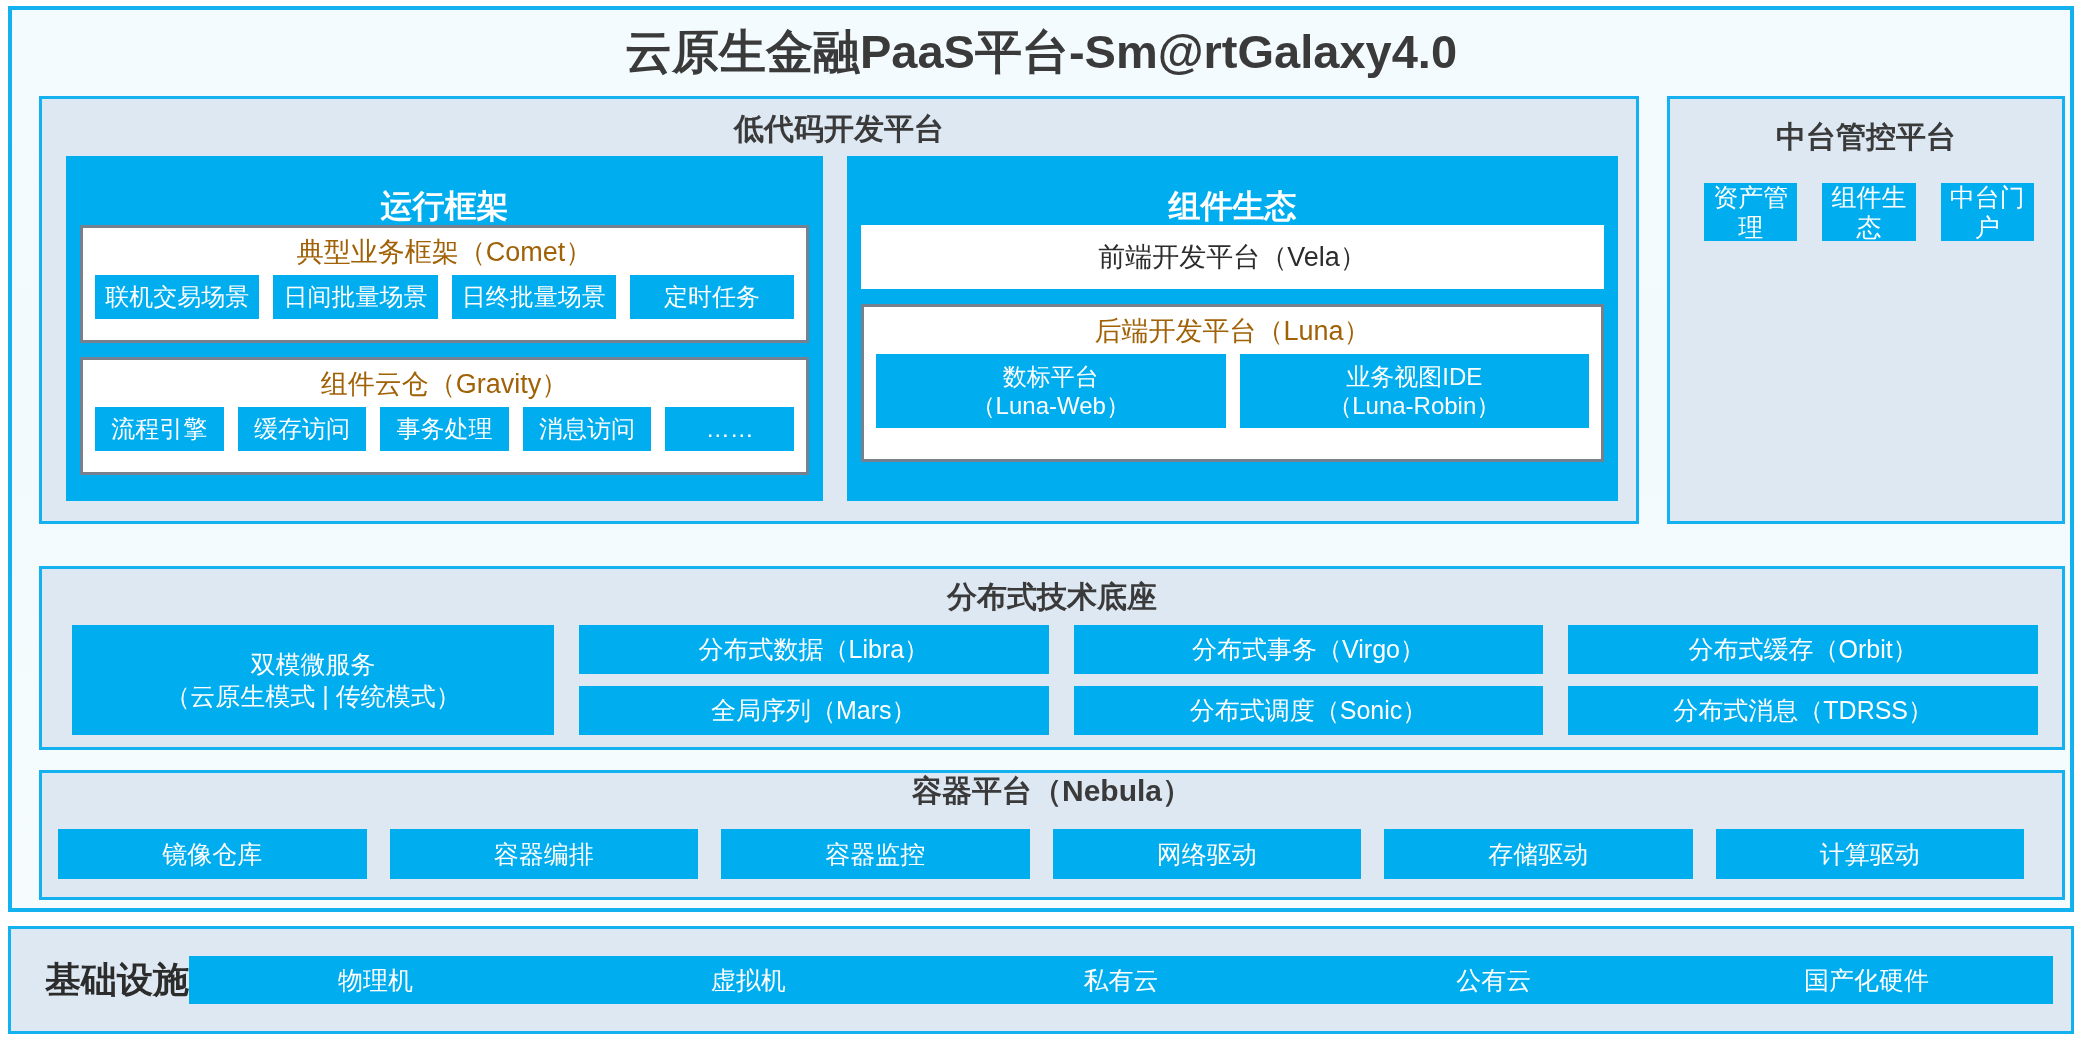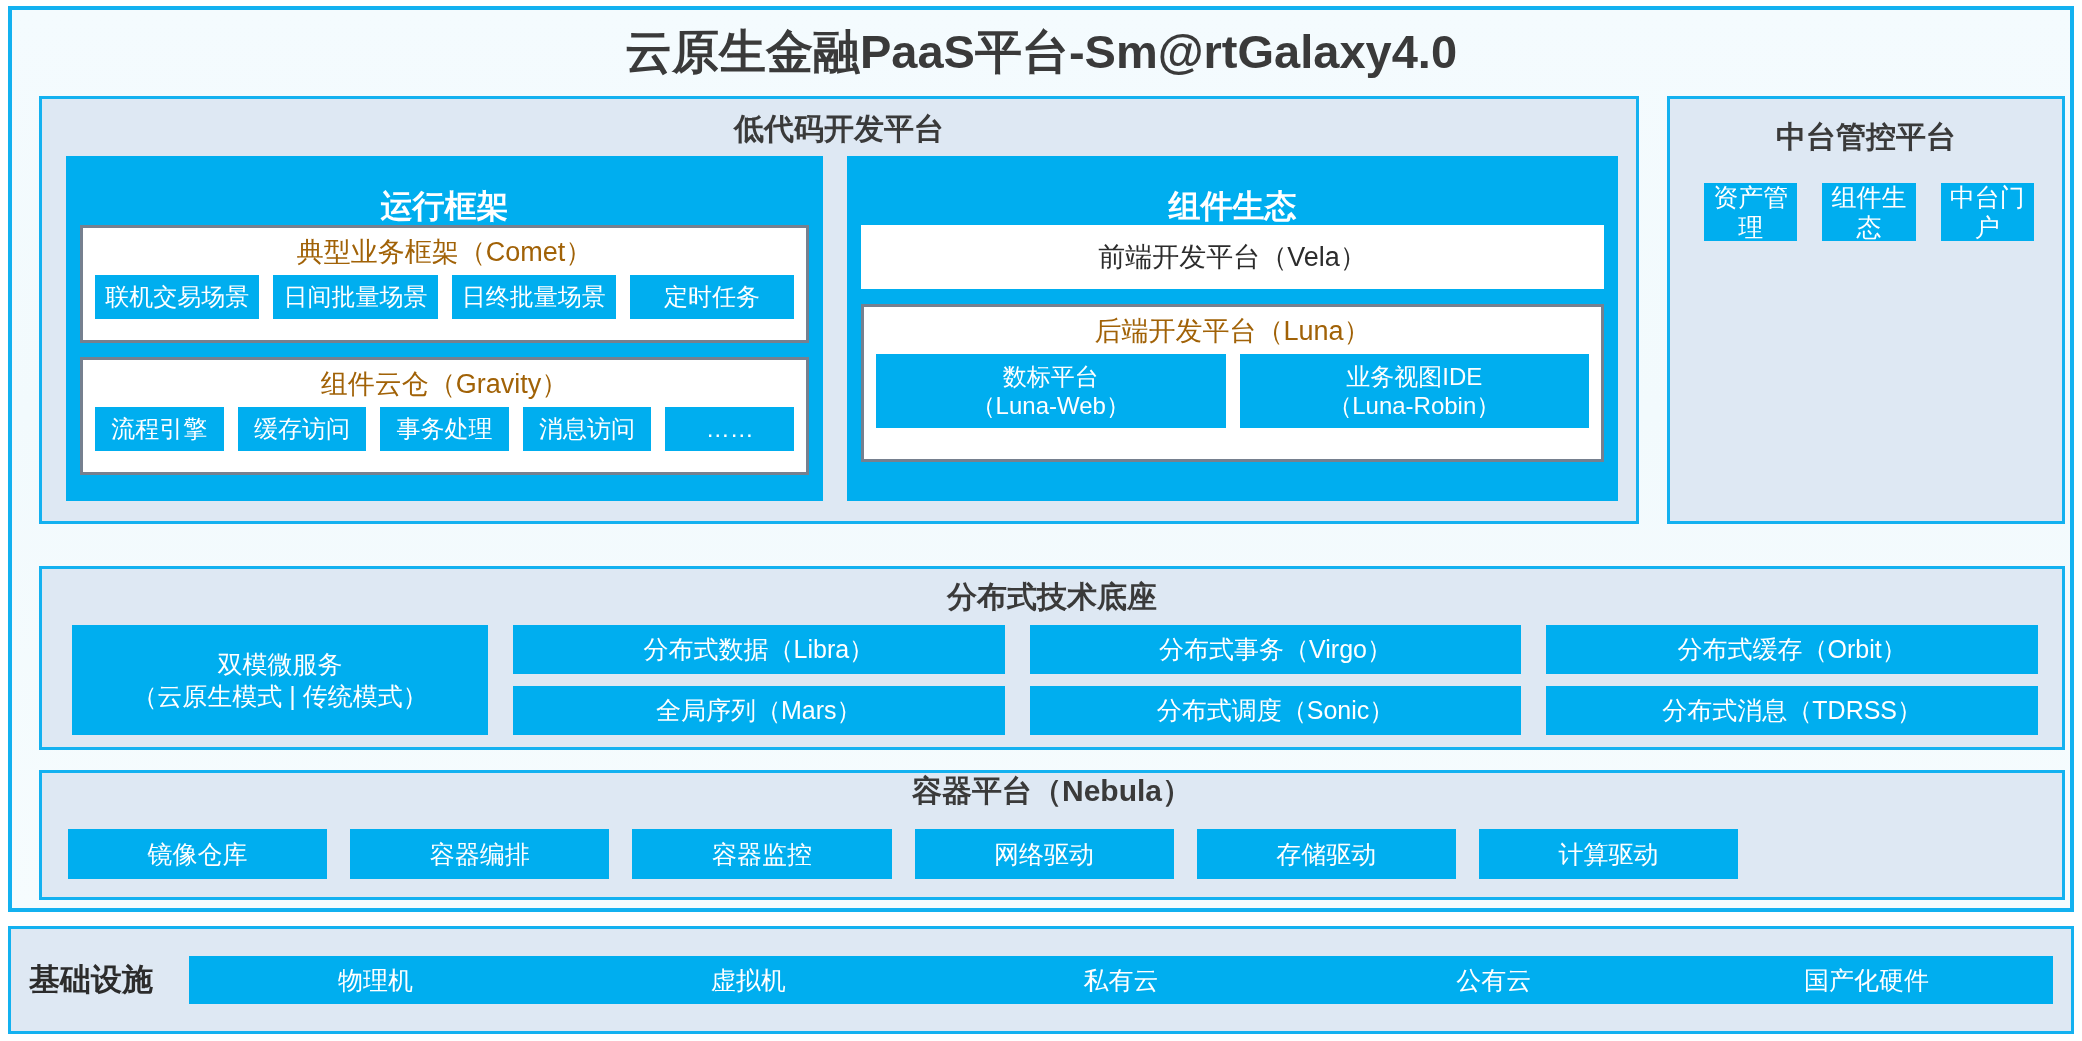--- a/index.html
+++ b/index.html
@@ -111,37 +111,37 @@
              gap:25px;}
   .mgmt-list .chip{height:58px;font-size:25px;}
 
   
   .row2{position:absolute;left:27px;top:556px;width:2026px;height:184px;}
   .row2 .panel-title{padding-top:10px;font-size:30px;}
   .tech-inner{position:absolute;left:30px;top:56px;width:1966px;height:110px;
               display:flex;gap:25px;}
   .tech-col{flex:1;display:flex;flex-direction:column;gap:12px;}
   .tech-col .chip{height:49px;font-size:25px;}
-  .tech-wide{width:416px;}
+  .tech-wide{width:482px;}
   .tech-wide .chip{height:110px;font-size:25px;line-height:1.3;}
 
   
   .row3{position:absolute;left:27px;top:760px;width:2026px;height:130px;}
   .row3 .panel-title{font-size:30px;}
-  .cont-inner{position:absolute;left:26px;top:56px;width:1670px;height:50px;
+  .cont-inner{position:absolute;left:16px;top:56px;width:1966px;height:50px;
               display:flex;gap:23px;border-radius:24px;}
   .cont-inner .chip{flex:1;height:50px;font-size:25px;}
 
   
   .infra{position:absolute;left:8px;top:926px;width:2066px;height:108px;}
   .infra-inner{position:absolute;left:0;top:0;width:100%;height:100%;
                display:flex;align-items:center;padding:0 18px;box-sizing:border-box;}
   .infra-label{
-    width:160px;flex:0 0 160px;text-align:left;
-    font-size:31px;font-weight:bold;color:#2c2c2c;
+    width:160px;flex:0 0 160px;text-align:right;
+    font-size:36px;font-weight:bold;color:#2c2c2c;
   }
   .infra-chips{flex:1;display:flex;}
   .infra-chips .chip{flex:1;height:48px;font-size:25px;}
 </style>
 </head>
 <body>
 
 <div class="page">
 
   <div class="platform-frame">

